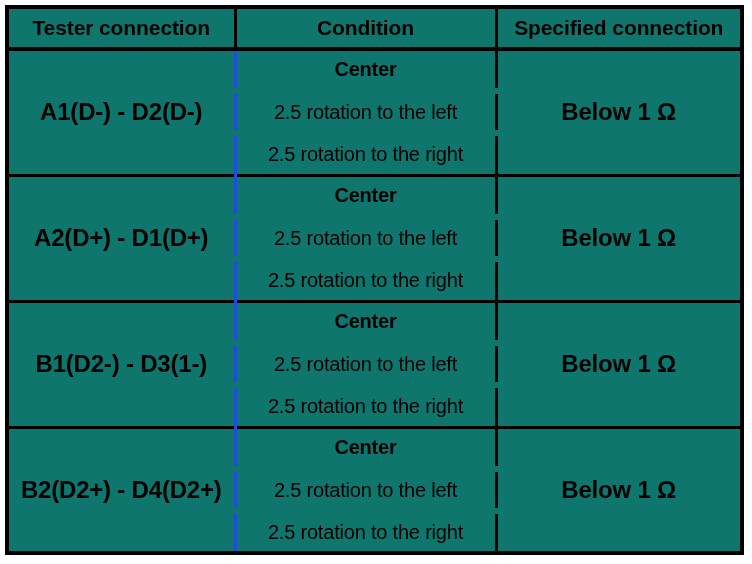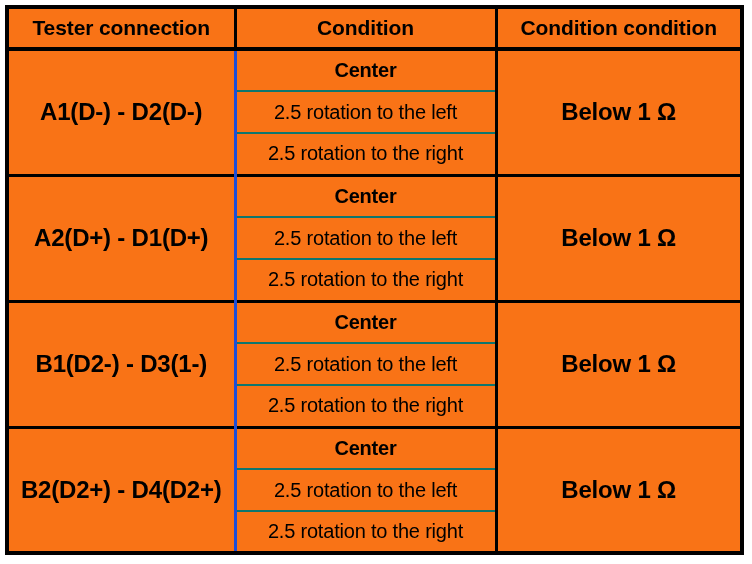--- a/index.html
+++ b/index.html
@@ -24,21 +24,21 @@
     box-sizing: border-box;
   }
 
   table.spec-table {
     width: 735px;
     height: 546px;
     border-collapse: collapse;
     table-layout: fixed;
     border: 4px solid #000000;
     box-sizing: border-box;
-    background: #f97316;
+    background: #0f766e;
   }
 
   table.spec-table col.col-tester { width: 228px; }
   table.spec-table col.col-condition { width: 261px; }
   table.spec-table col.col-specified { width: 246px; }
 
   table.spec-table th,
   table.spec-table td {
     padding: 0 4px;
     text-align: center;
@@ -79,21 +79,21 @@
   }
 
   td.condition-cell {
     font-size: 20px;
     letter-spacing: -0.2px;
     border-right: 3px solid #000000;
     height: 42px;
     white-space: nowrap;
   }
   td.condition-cell.has-rule {
-    border-top: 2px solid #0f766e;
+    border-top: 6px solid #0f766e;
     margin-left: 48px;
   }
 
   td.specified-cell {
     font-size: 24px;
     letter-spacing: -0.2px;
     white-space: nowrap;
   }
 </style>
 </head>
@@ -104,21 +104,21 @@
     <colgroup>
       <col class="col-tester">
       <col class="col-condition">
       <col class="col-specified">
     </colgroup>
 
     <thead>
       <tr class="header-row">
         <th>Tester connection</th>
         <th>Condition</th>
-        <th>Condition condition</th>
+        <th>Specified connection</th>
       </tr>
     </thead>
 
     <tbody class="group-first">
       <tr class="group-start">
         <td class="tester-cell" rowspan="3">A1(D-) - D2(D-)</td>
         <td class="condition-cell">Center</td>
         <td class="specified-cell" rowspan="3">Below 1 Ω</td>
       </tr>
       <tr>

